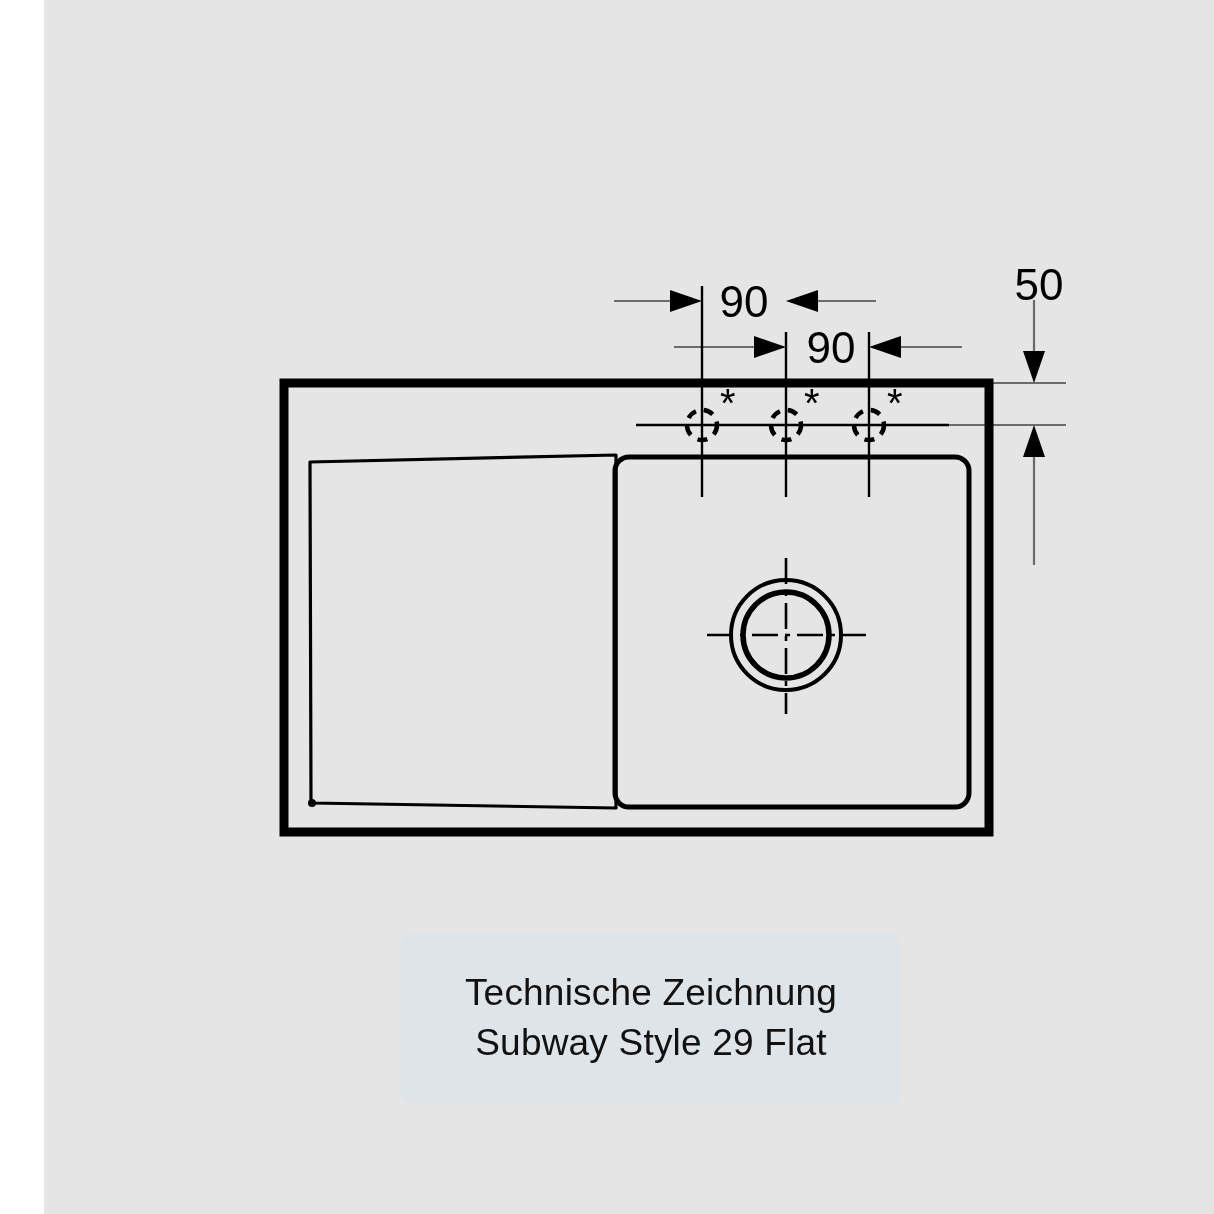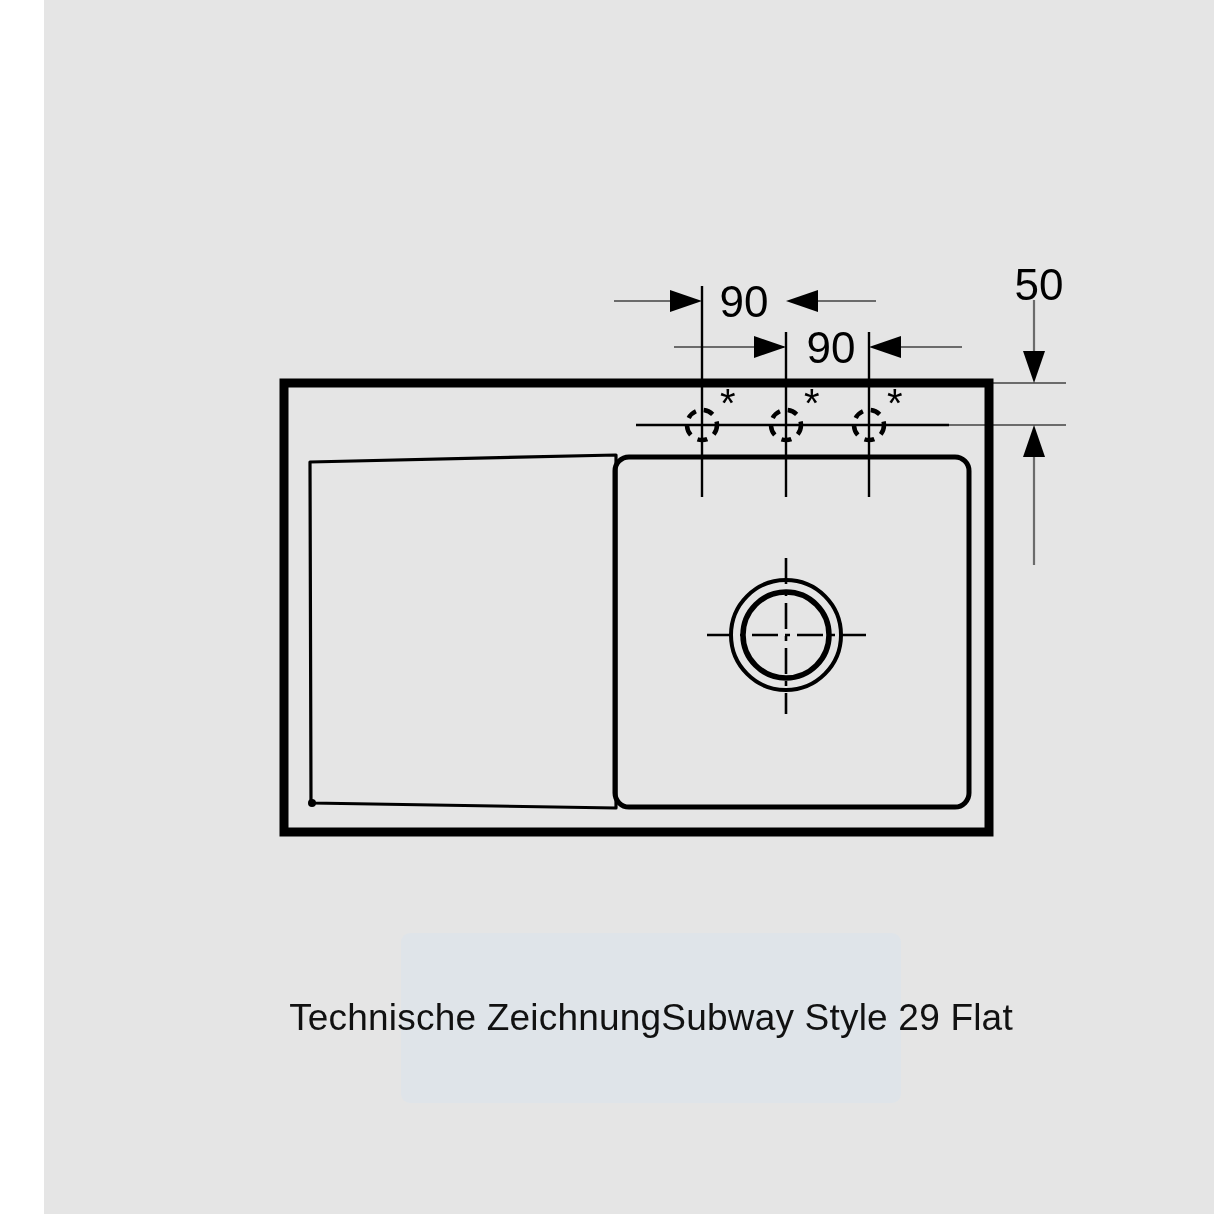--- a/index.html
+++ b/index.html
@@ -31,21 +31,21 @@
   }
   .caption-box {
     position: absolute;
     left: 357px;
     top: 933px;
     width: 500px;
     height: 170px;
     background: #dfe4e9;
     border-radius: 9px;
     display: flex;
-    flex-direction: row;
+    flex-direction: column;
     align-items: center;
     justify-content: center;
     box-sizing: border-box;
   }
   .caption-line {
     font-family: "Liberation Sans", sans-serif;
     font-size: 37px;
     line-height: 50px;
     color: #111111;
     letter-spacing: 0.2px;

